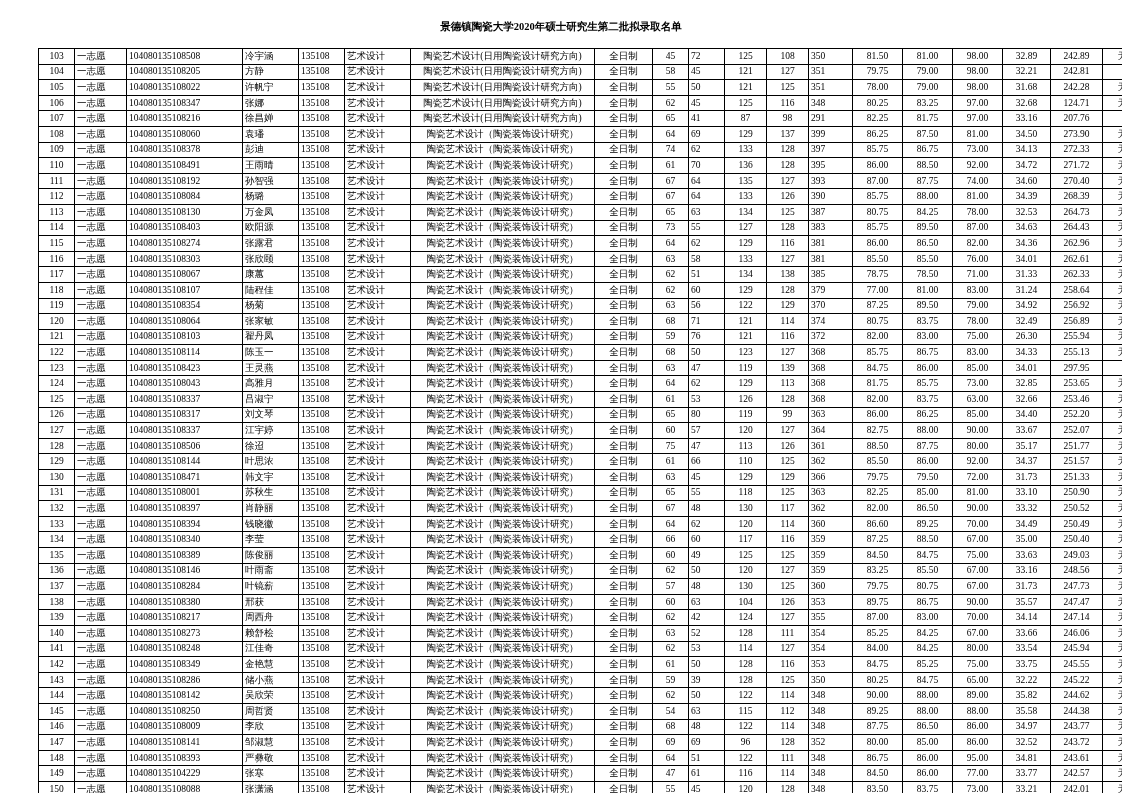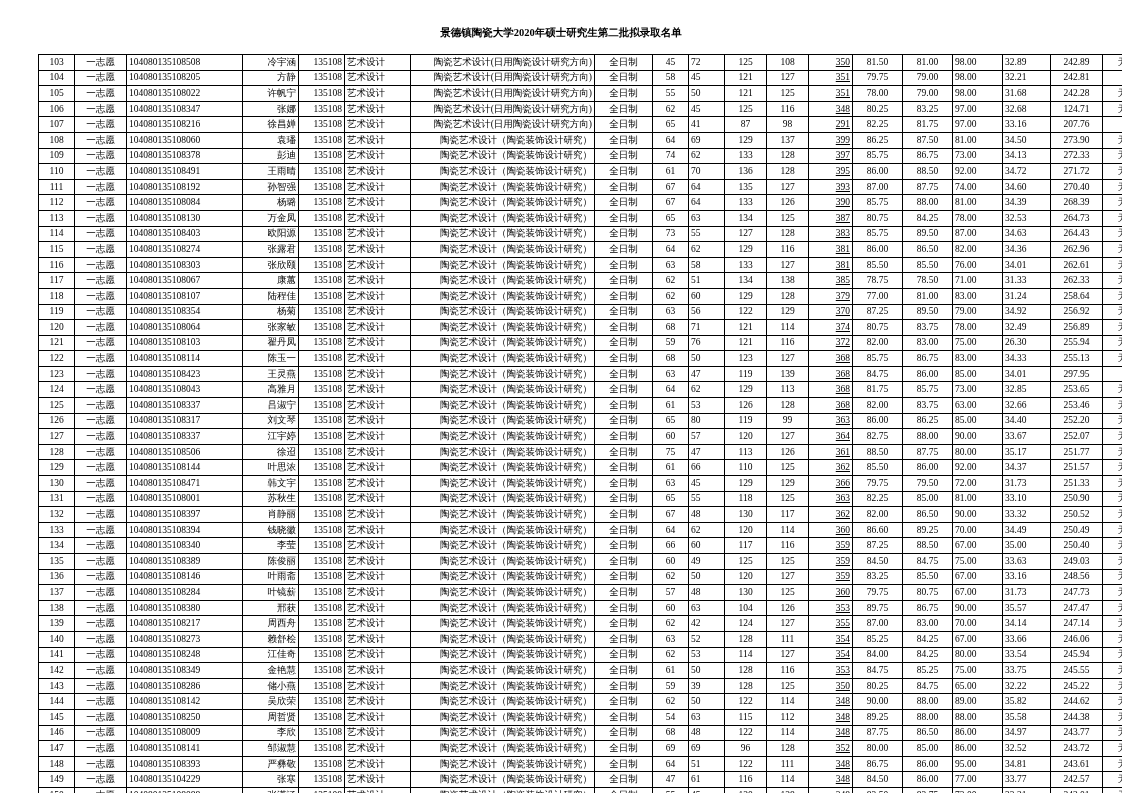--- a/index.html
+++ b/index.html
@@ -17,21 +17,21 @@
   .page {
     position: relative;
     width: 1122px;
     height: 793px;
     box-sizing: border-box;
   }
   .doc-title {
     text-align: center;
     font-size: 10.5px;
     font-weight: bold;
-    padding-top: 26px;
+    padding-top: 20px;
     letter-spacing: 0px;
     font-family: "Liberation Serif", serif;
   }
   .table-wrap {
     margin: 14px auto 0 auto;
     width: 1046px;
   }
   table.grid {
     border-collapse: collapse;
     table-layout: fixed;
@@ -41,36 +41,36 @@
   }
   table.grid td {
     border: 1px solid #000000;
     height: 14.6px;
     line-height: 13px;
     padding: 0 2px;
     white-space: nowrap;
     overflow: hidden;
   }
   .c-seq        { width: 36px;  text-align: center; }
-  .c-zhiyuan    { width: 52px;  text-align: center; }
+  .c-zhiyuan    { width: 52px;  }
   .c-kaosheng   { width: 116px; }
-  .c-name       { width: 56px;  text-align: right; }
-  .c-zycode     { width: 46px;  text-align: right; }
+  .c-name       { width: 56px;  text-align: left; }
+  .c-zycode     { width: 46px;  text-align: left; }
   .c-zyname     { width: 66px;  }
-  .c-direction  { width: 184px; text-align: right; margin-left: 36px; }
+  .c-direction  { width: 184px; text-align: center; margin-left: 36px; }
   .c-xuexi      { width: 58px;  text-align: center; }
   .c-s1         { width: 36px;  text-align: center; }
   .c-s2         { width: 36px;  text-align: left; }
   .c-s3         { width: 42px;  text-align: center; }
   .c-s4         { width: 42px;  text-align: center; }
-  .c-total      { width: 44px;  text-align: right; text-decoration: underline; }
+  .c-total      { width: 44px;  text-align: left; }
   .c-g1         { width: 50px;  text-align: center; margin-left: 8px; }
   .c-g2         { width: 50px;  text-align: center; }
-  .c-g3         { width: 50px;  }
-  .c-g4         { width: 48px;  }
+  .c-g3         { width: 50px;  text-align: center; }
+  .c-g4         { width: 48px;  text-align: center; }
   .c-final      { width: 52px;  text-align: center; margin-left: 24px; }
   .c-note       { width: 78px;  text-align: center; }
 </style>
 </head>
 <body>
 
 <div class="page">
 
   <div class="doc-title">景德镇陶瓷大学2020年硕士研究生第二批拟录取名单</div>
 

